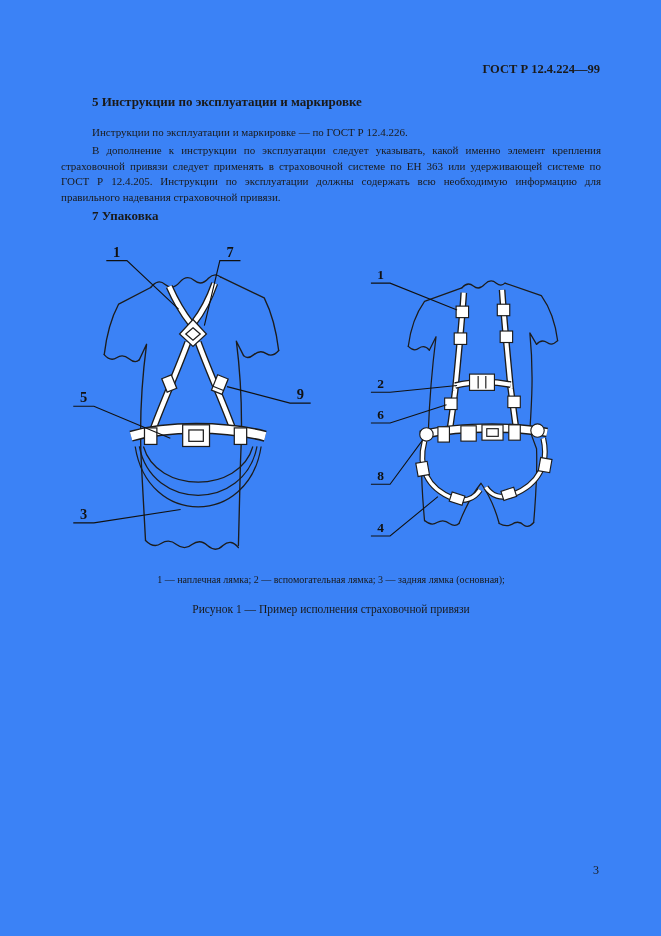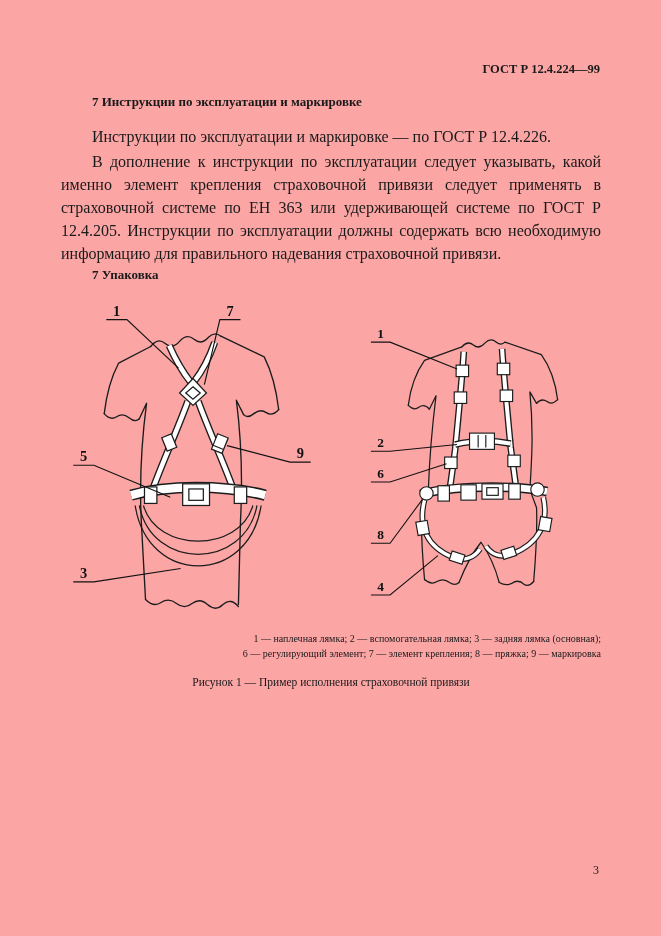--- a/index.html
+++ b/index.html
@@ -1,48 +1,48 @@
 <!DOCTYPE html>
 <html><head>
 <meta charset="utf-8">
 <style>
   html,body { margin:0; padding:0; background:#ffffff; }
   .page {
     position:relative;
     width:661px; height:936px;
-    background:#fca5a5;
+    background:#3b82f6;
     font-family:"Liberation Serif", serif;
     color:#1a1a1a;
     overflow:hidden;
   }
   .doc-code {
     position:absolute; top:62px; right:61px;
     font-weight:bold; font-size:12.5px;
   }
   .content {
     position:absolute; left:61px; top:94px; width:540px;
   }
   .sec-heading {
     font-weight:bold; font-size:13px;
     margin:0 0 15px 31px;
   }
   .sec-heading.second { }
   .para {
-    font-size:16px; line-height:1.44;
+    font-size:11px; line-height:1.44;
     text-align:justify; text-indent:31px;
     margin:0 0 2px 0;
   }
   .figure-block { margin-top:14px; }
   .figure-row {
     display:flex; justify-content:center; align-items:flex-start; gap:52px;
   }
   .legend {
     margin-top:14px;
     font-size:10px; line-height:1.45;
-    text-align:right; font-style:italic;
+    text-align:center; font-style:italic;
   }
   .legend div { font-style:normal; }
   .caption {
     margin-top:15px;
     font-size:11.5px; text-align:center;font-family:Liberation Serif, serif;
   }
   .page-number {
     position:absolute; right:62px; bottom:58px; font-size:12px;
   }
   
@@ -56,21 +56,21 @@
 </style>
 </head>
 <body>
 
 <div class="page">
 
   <div class="doc-code">ГОСТ Р 12.4.224—99</div>
 
   <div class="content">
 
-    <h1 class="sec-heading">7 Инструкции по эксплуатации и маркировке</h1>
+    <h1 class="sec-heading">5 Инструкции по эксплуатации и маркировке</h1>
     <p class="para">Инструкции по эксплуатации и маркировке — по ГОСТ Р 12.4.226.</p>
     <p class="para">В дополнение к инструкции по эксплуатации следует указывать, какой именно элемент крепления страховочной привязи следует применять в страховочной системе по ЕН 363 или удерживающей системе по ГОСТ Р 12.4.205. Инструкции по эксплуатации должны содержать всю необходимую информацию для правильного надевания страховочной привязи.</p>
 
     <h1 class="sec-heading second">7 Упаковка</h1>
 
     <div class="figure-block">
       <div class="figure-row">
 
         <svg width="248" height="320" viewBox="0 0 240 310">
           <defs>
@@ -224,21 +224,20 @@
             <path class="leader" d="M2,244 L22,244 L56,198"></path>
             <text class="callout" x="12" y="294" text-anchor="middle">4</text>
             <path class="leader" d="M2,298 L22,298 L72,257"></path>
           </g>
         </svg>
 
       </div>
 
       <div class="legend">
         <div>1 — наплечная лямка; 2 — вспомогательная лямка; 3 — задняя лямка (основная);</div>
-        <div>6 — регулирующий элемент; 7 — элемент крепления; 8 — пряжка; 9 — маркировка</div>
       </div>
 
       <div class="caption">Рисунок 1 — Пример исполнения страховочной привязи</div>
     </div>
 
   </div>
 
   <div class="page-number">3</div>
 
 </div>

